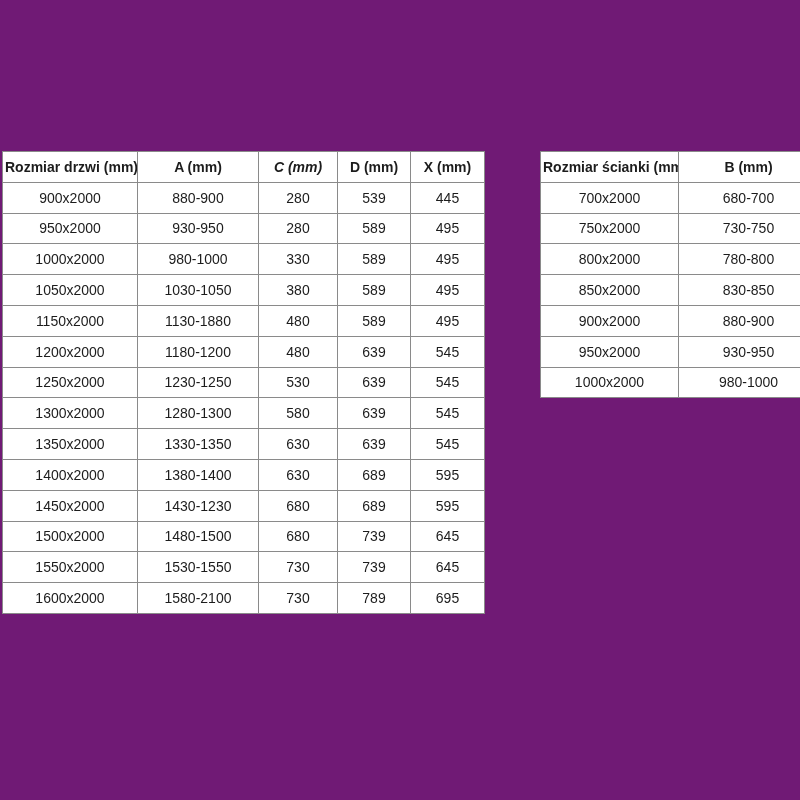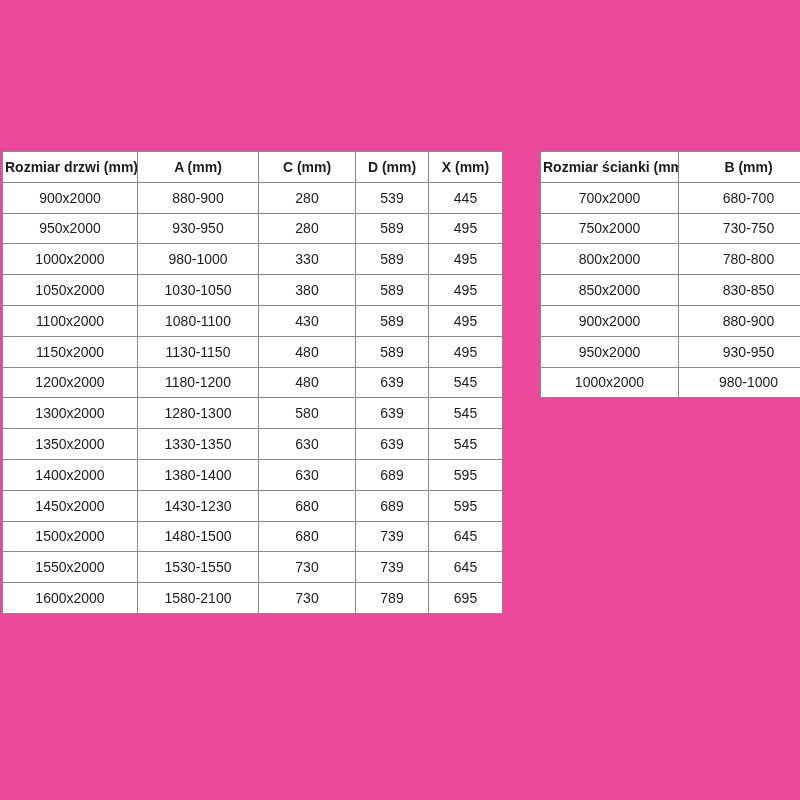--- a/index.html
+++ b/index.html
@@ -8,21 +8,21 @@
     padding: 0;
     width: 800px;
     height: 800px;
     background: #ffffff;
     font-family: "Liberation Sans", sans-serif;
   }
   .canvas {
     position: relative;
     width: 800px;
     height: 800px;
-    background: #ec4899;
+    background: #701a75;
     overflow: hidden;
   }
   table {
     position: absolute;
     border-collapse: collapse;
     table-layout: fixed;
     background: #ffffff;
   }
   th, td {
     border: 1px solid #8a8a8a;
@@ -37,21 +37,21 @@
   th { font-weight: bold; }
   tr { height: 30.8px; }
 
   .doors-table {
     left: 2px;
     top: 151px;
     width: 478px;
   }
   .doors-table th:nth-child(1) { width: 135px; }
   .doors-table th:nth-child(2) { width: 121px; text-align: center; }
-  .doors-table th:nth-child(3) { width: 97px; }
+  .doors-table th:nth-child(3) { width: 79px; font-style: italic; }
   .doors-table th:nth-child(4) { width: 73px; }
   .doors-table th:nth-child(5) { width: 74px; }
 
   .walls-table {
     left: 540px;
     top: 151px;
     width: 260px;
   }
   .walls-table th:nth-child(1) { width: 138px; }
   .walls-table th:nth-child(2) { width: 140px; }
@@ -93,37 +93,37 @@
           <td>495</td>
         </tr>
         <tr>
           <td>1050x2000</td>
           <td>1030-1050</td>
           <td>380</td>
           <td>589</td>
           <td>495</td>
         </tr>
         <tr>
-          <td>1100x2000</td>
-          <td>1080-1100</td>
-          <td>430</td>
-          <td>589</td>
-          <td>495</td>
-        </tr>
-        <tr>
           <td>1150x2000</td>
-          <td>1130-1150</td>
+          <td>1130-1880</td>
           <td>480</td>
           <td>589</td>
           <td>495</td>
         </tr>
         <tr>
           <td>1200x2000</td>
           <td>1180-1200</td>
           <td>480</td>
+          <td>639</td>
+          <td>545</td>
+        </tr>
+        <tr>
+          <td>1250x2000</td>
+          <td>1230-1250</td>
+          <td>530</td>
           <td>639</td>
           <td>545</td>
         </tr>
         <tr>
           <td>1300x2000</td>
           <td>1280-1300</td>
           <td>580</td>
           <td>639</td>
           <td>545</td>
         </tr>

